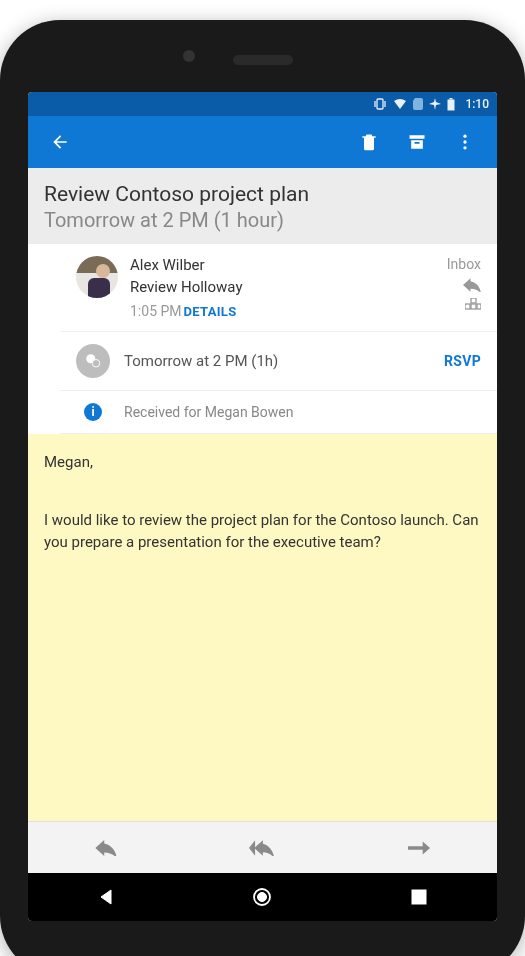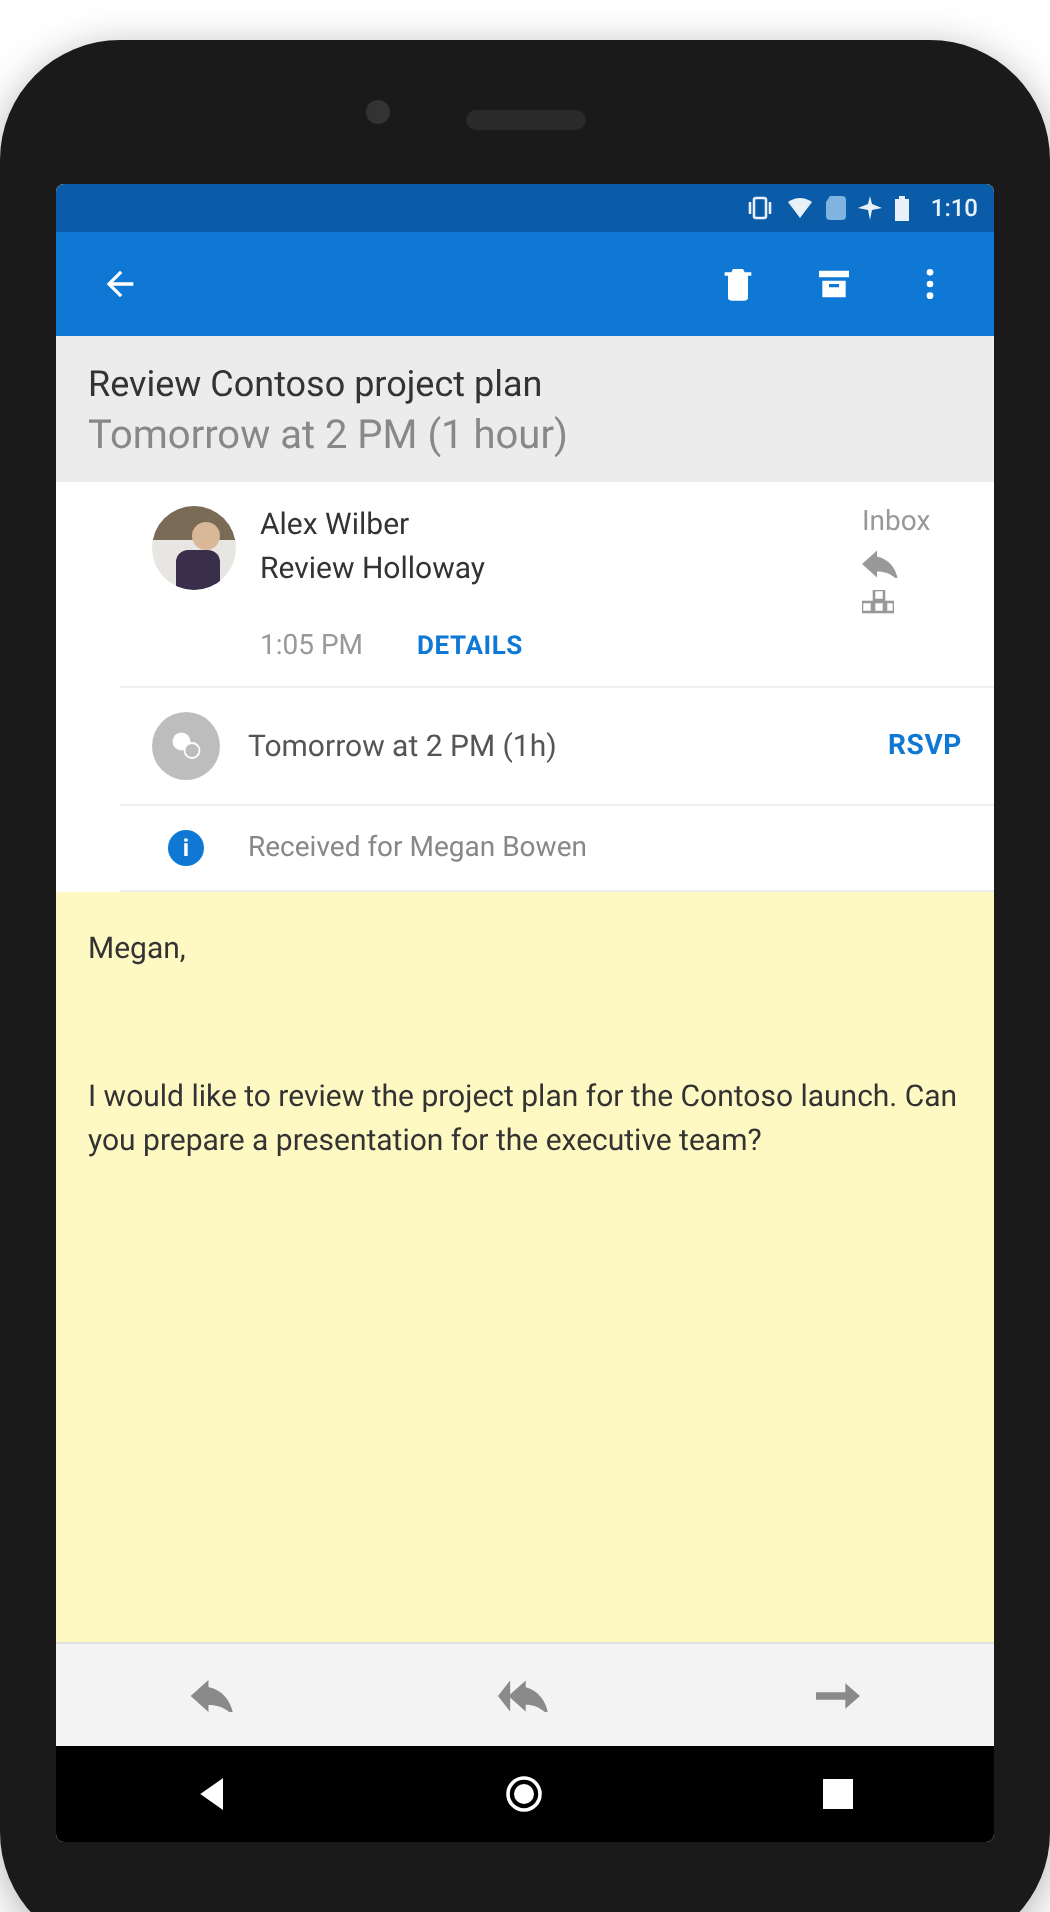--- a/index.html
+++ b/index.html
@@ -75,21 +75,21 @@
   }
   .app-bar .spacer{flex:1;}
   .app-bar-btn{width:40px;height:40px;display:flex;align-items:center;justify-content:center;cursor:pointer;}
   .app-bar-btn svg{fill:#fff;}
 
   
   .subject-area{
     background:#ececec;
     padding:14px 16px 12px;
   }
-  .subject-title{font-size:18px;color:#333;font-weight:400;}
+  .subject-title{font-size:21px;color:#333;font-weight:400;}
   .subject-sub{font-size:20px;color:#888;margin-top:2px;}
 
   .card {
     background:#fff;
     padding-left:32px;
   }
   .card > .section { border-bottom:1px solid #eee; }
 
   .sender-block{
     display:flex;
@@ -114,24 +114,24 @@
     content:"";
     position:absolute;
     width:22px;height:22px;
     background:#3a2f4a;
     bottom:-2px;left:12px;
     border-radius:6px 6px 0 0;
   }
   .sender-mid{flex:1;}
   .sender-name{font-size:15px;color:#333;}
   .sender-recipient{font-size:15px;color:#333;margin-top:4px;}
-  .sender-timeline{display:flex;align-items:center;gap:27px;margin-top:22px;}
+  .sender-timeline{display:flex;align-items:center;gap:2px;margin-top:7px;}
   .sender-time{font-size:14px;color:#999;}
   .details-link{font-size:13px;font-weight:700;letter-spacing:0.3px;color:#0f78d4;cursor:pointer;}
-  .sender-right{display:flex;flex-direction:column;align-items:flex-start;gap:6px;width:50px;}
+  .sender-right{display:flex;flex-direction:column;align-items:flex-end;gap:6px;width:50px;}
   .folder-label{font-size:14px;color:#999;}
   .mini-icon{color:#999;cursor:pointer;}
   .mini-icon svg{fill:#999;display:block;}
 
   .event-row{
     display:flex;
     align-items:center;
     padding:12px 16px;
     gap:14px;
   }
@@ -161,21 +161,21 @@
   }
   .info-text{font-size:14px;color:#888;}
 
   .body-area{
     padding:18px 16px;
     font-size:15px;
     color:#333;
     line-height:1.45;
     flex:1;
   }
-  .body-salutation{margin-bottom:52px;}
+  .body-salutation{margin-bottom:36px;}
 
   .bottom-bar{
     height:52px;
     background:#f3f3f3;
     display:flex;
     border-top:1px solid #e0e0e0;
   }
   .bottom-btn{
     flex:1;
     display:flex;align-items:center;justify-content:center;

